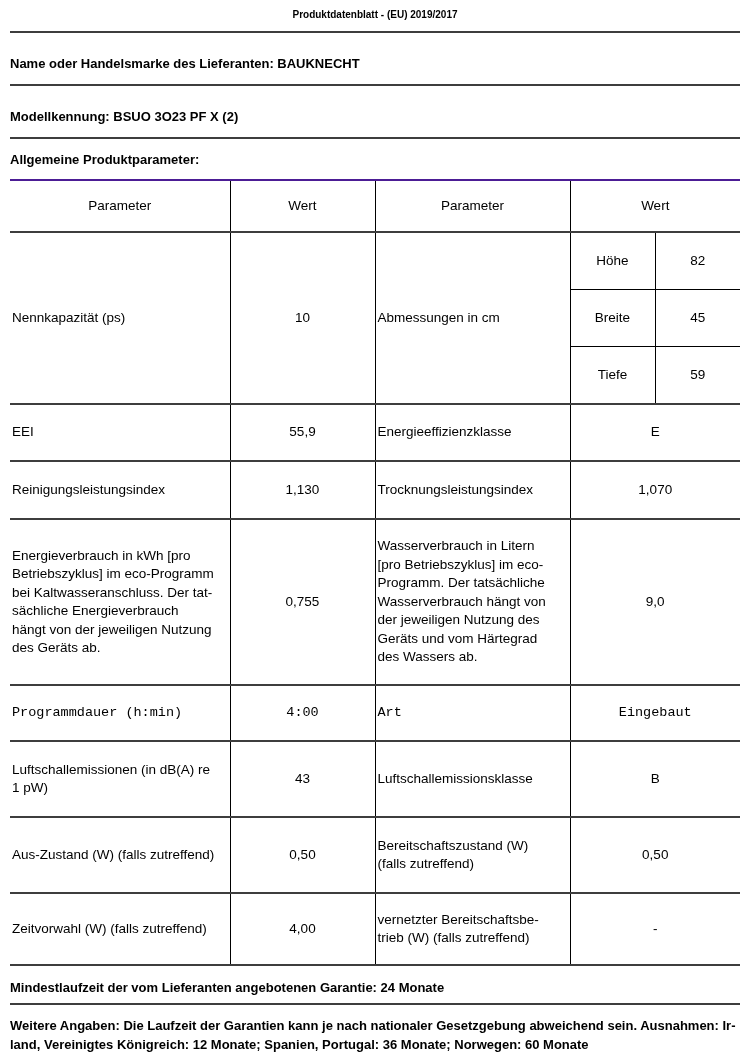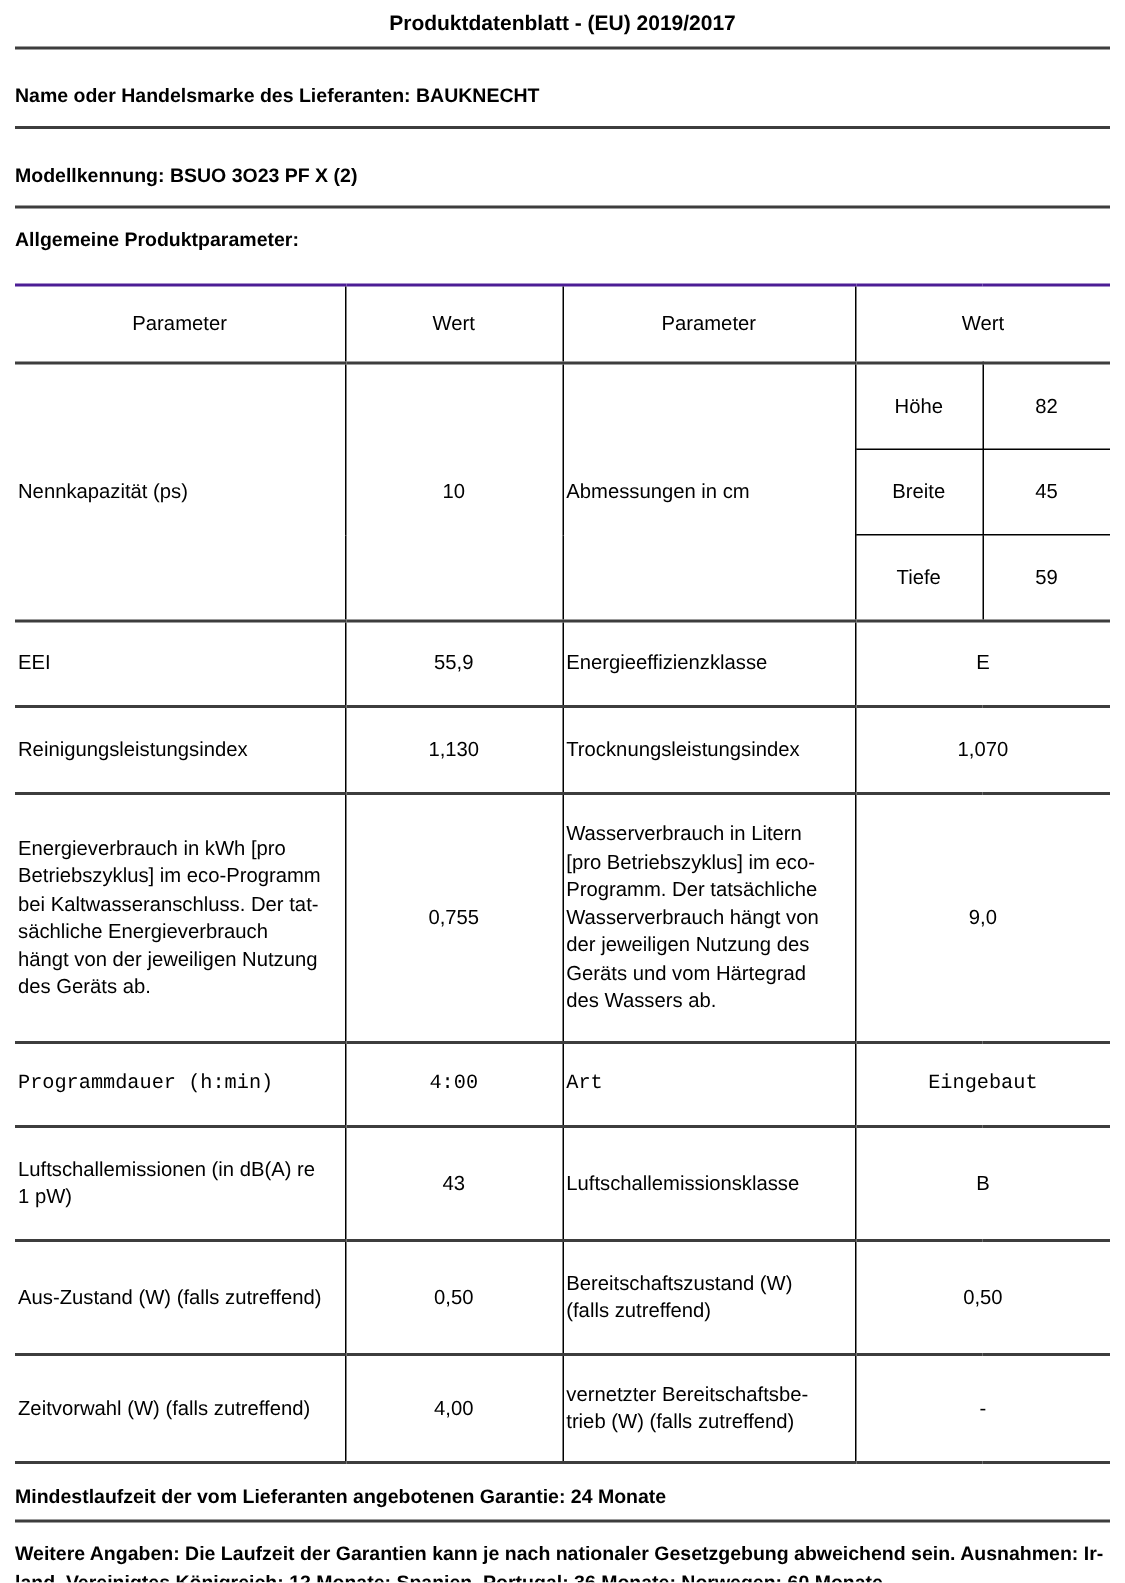--- a/index.html
+++ b/index.html
@@ -2,30 +2,30 @@
 <html><head>
 <meta charset="utf-8">
 <style>
   html, body { margin: 0; padding: 0; background: #ffffff; }
   .page {
     width: 750px; height: 1055px; box-sizing: border-box;
     padding: 0 10px; overflow: hidden; background: #ffffff;
     font-family: "Liberation Sans", sans-serif; color: #000000;
   }
   .doc-title {
-    font-size: 14px; font-weight: bold; text-align: center;
+    font-size: 10px; font-weight: bold; text-align: center;
     line-height: 18px; padding: 6px 0 7px; border-bottom: 2px solid #3d3d3d;
   }
   .meta-line {
     font-size: 13px; font-weight: bold; line-height: 18px;
     padding: 11px 0; border-bottom: 2px solid #3d3d3d; margin-top: 11px;
   }
   .section-label {
     font-size: 13px; font-weight: bold; line-height: 18px;
-    padding: 12px 0 20px;
+    padding: 12px 0 10px;
   }
   table.params {
     border-collapse: collapse; width: 730px; table-layout: fixed;
   }
   table.params th, table.params td {
     font-size: 13.5px; line-height: 18.5px; font-weight: normal;
     padding: 4px 2px; vertical-align: middle; word-wrap: break-word;
   }
   .hdr th {
     border-top: 2px solid #4c1d95; border-bottom: 2px solid #3d3d3d;

